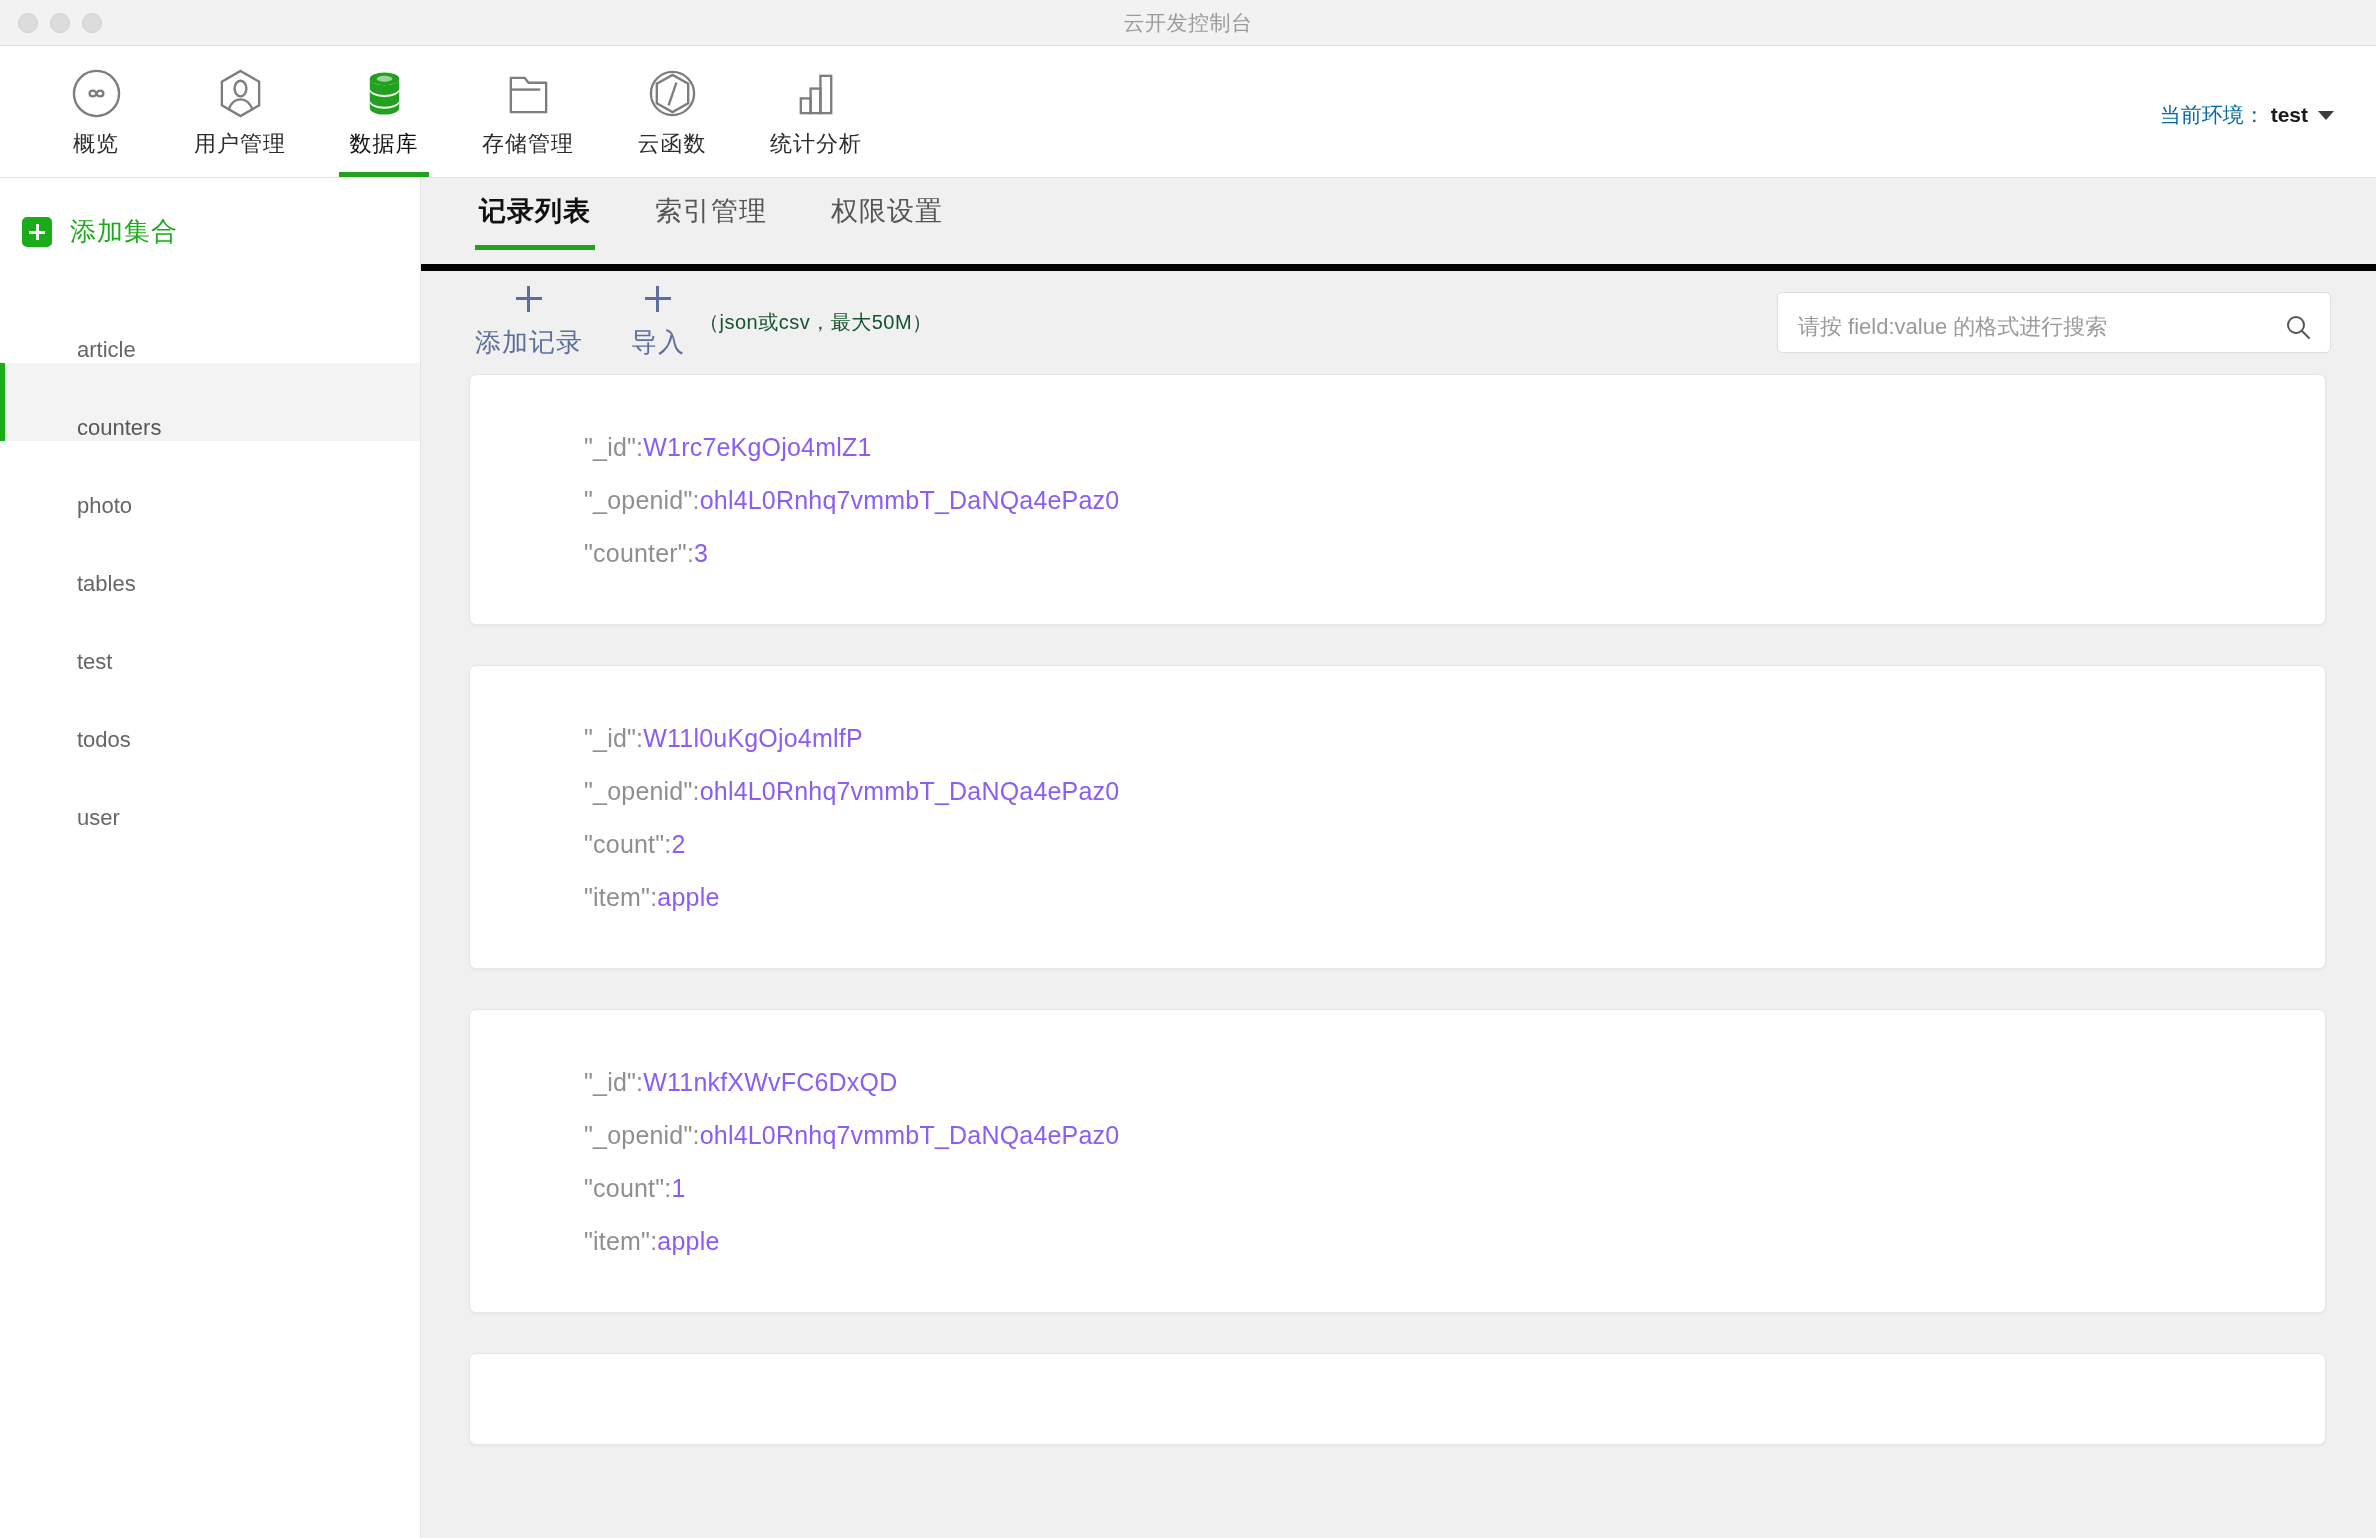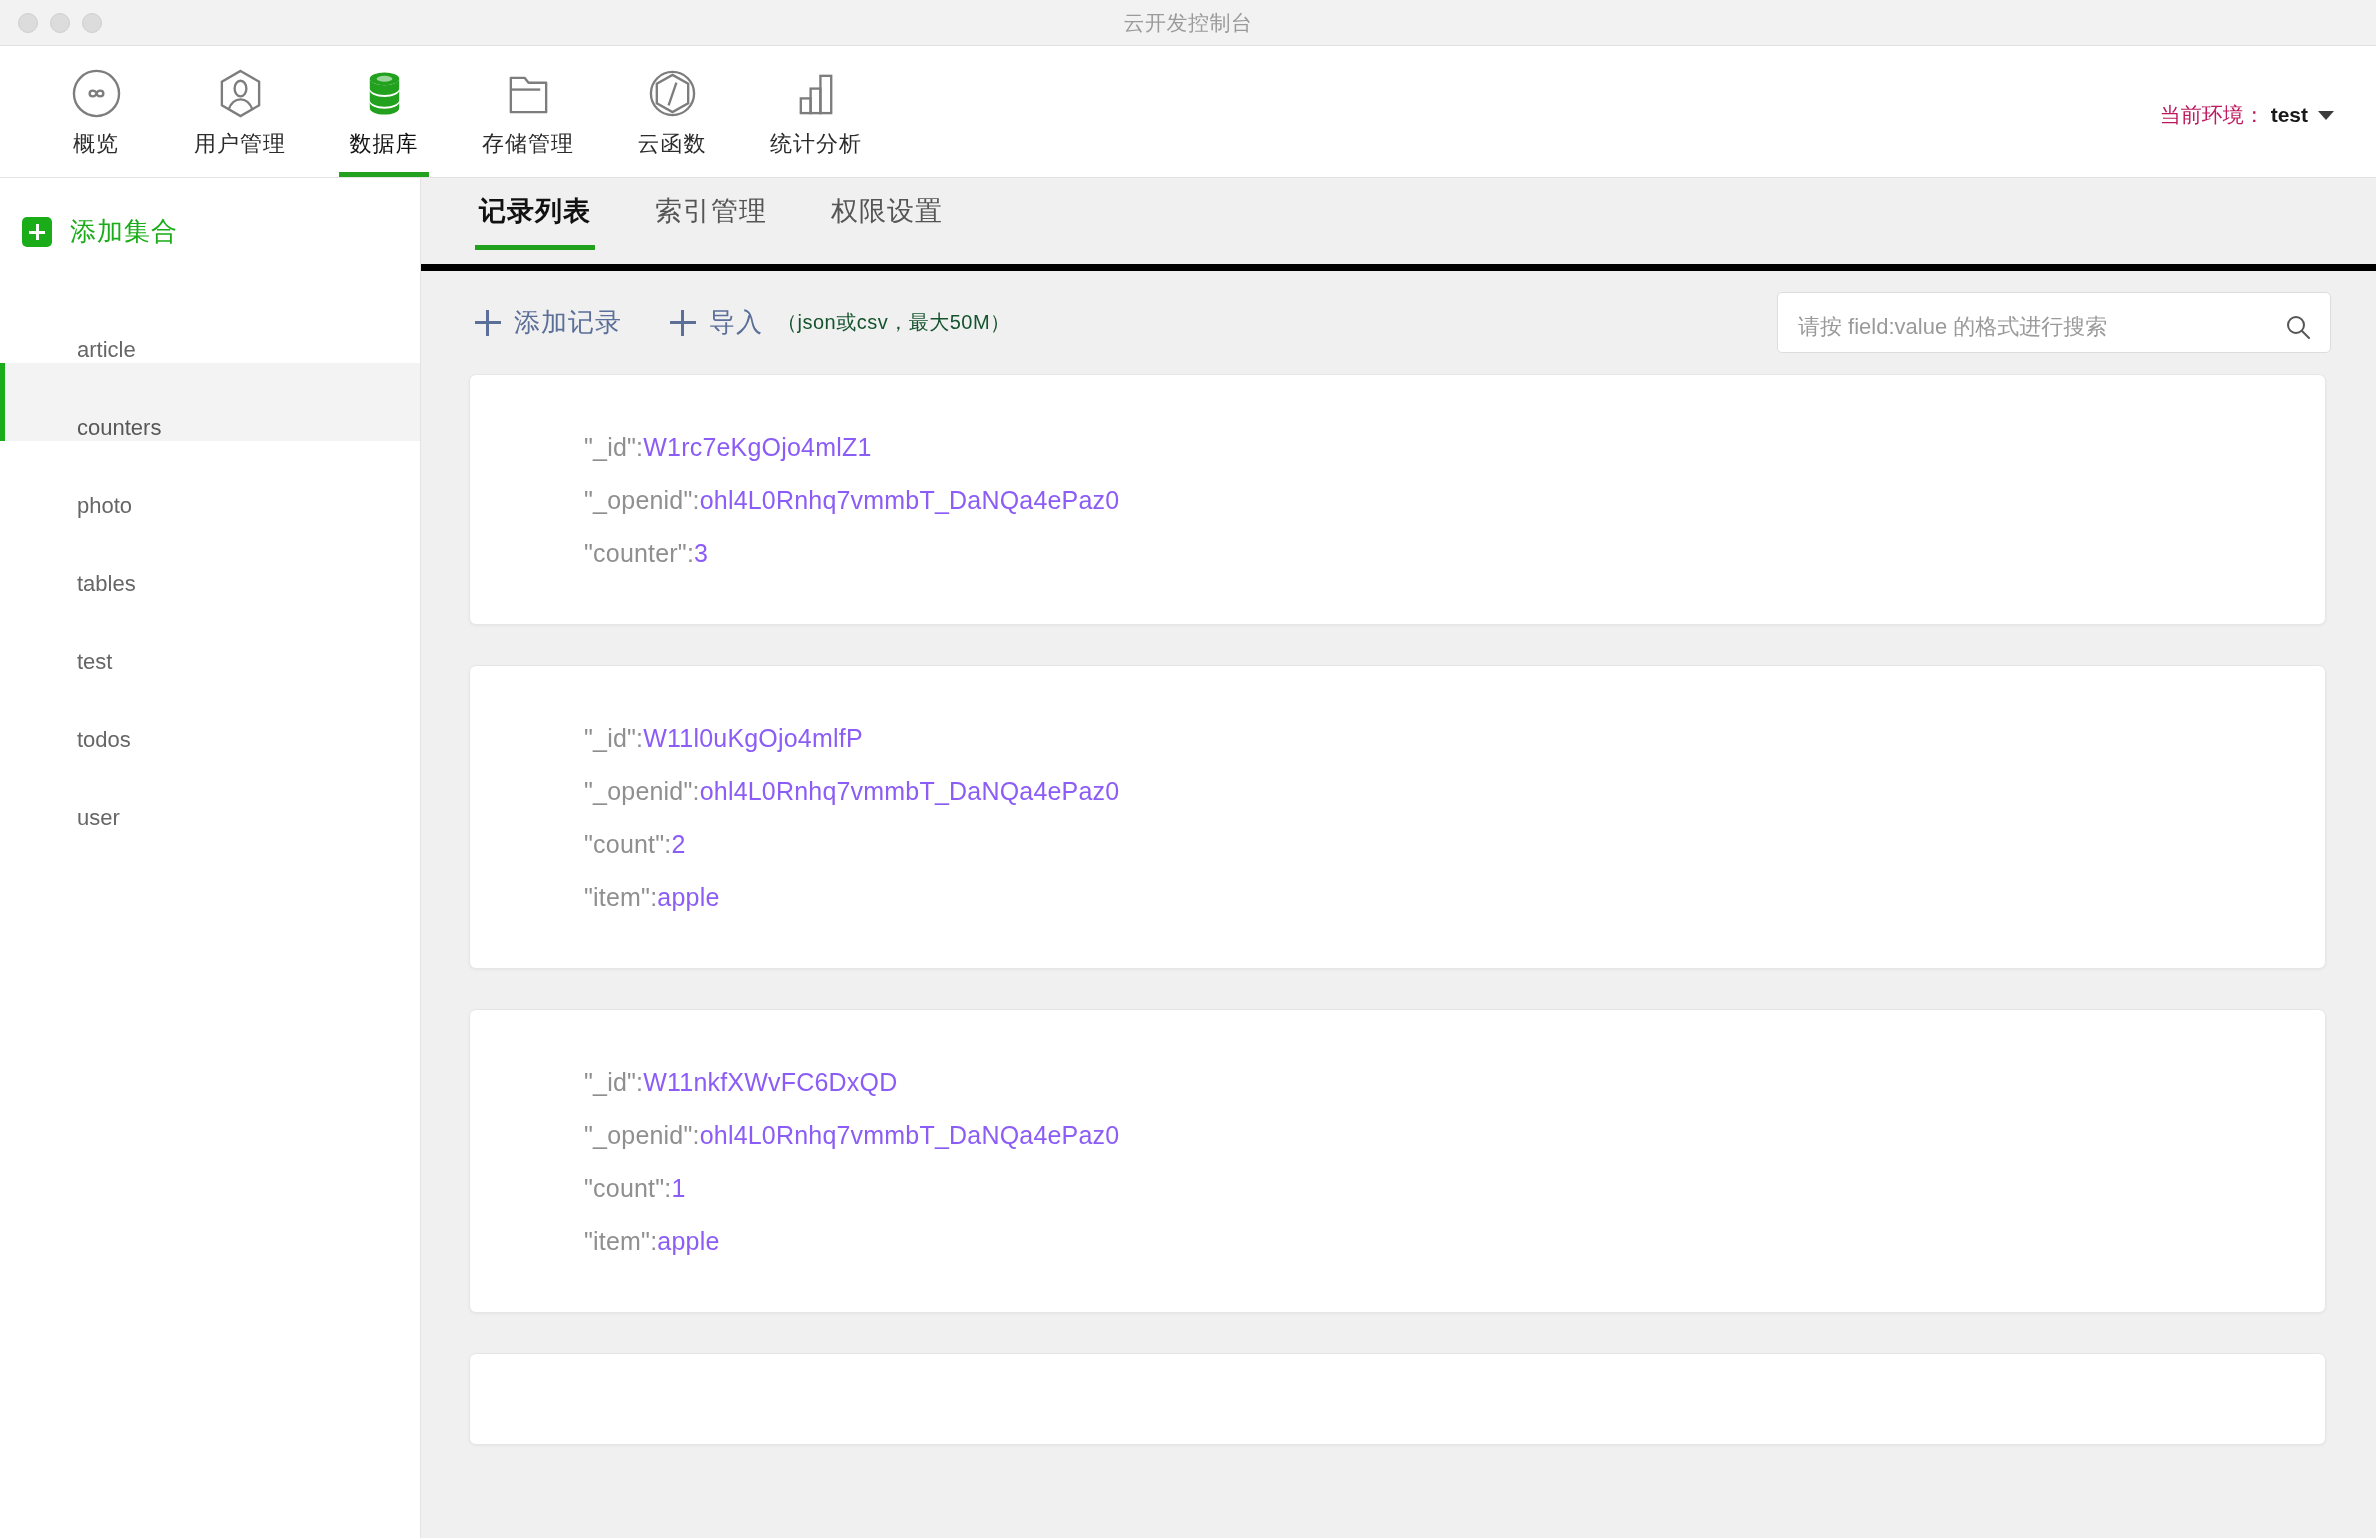--- a/index.html
+++ b/index.html
@@ -87,21 +87,21 @@
     background: #22a11e;
   }
   .env {
     position: absolute;
     right: 42px;
     top: 55px;
     display: flex;
     align-items: baseline;
     gap: 6px;
   }
-  .env-label { font-size: 21px; color: #be185d; }
+  .env-label { font-size: 21px; color: #0369a1; }
   .env-value { font-size: 21px; color: #1a1a1a; font-weight: 600; }
   .env-caret {
     width: 0; height: 0;
     border-left: 8px solid transparent;
     border-right: 8px solid transparent;
     border-top: 9px solid #3c3c3c;
     margin-left: 4px;
     align-self: center;
   }
 
@@ -209,20 +209,21 @@
     display: flex;
     align-items: center;
     padding: 0 45px 0 54px;
   }
   .tb-action {
     display: flex;
     align-items: center;
     gap: 13px;
     cursor: pointer;
     margin-right: 48px;
+    flex-direction: column;
   }
   .tb-plus {
     width: 26px; height: 26px;
     position: relative;
     flex: none;
   }
   .tb-plus::before, .tb-plus::after {
     content: ""; position: absolute; background: #5b6f99;
   }
   .tb-plus::before { left: 0; right: 0; top: 11px; height: 3px; }

